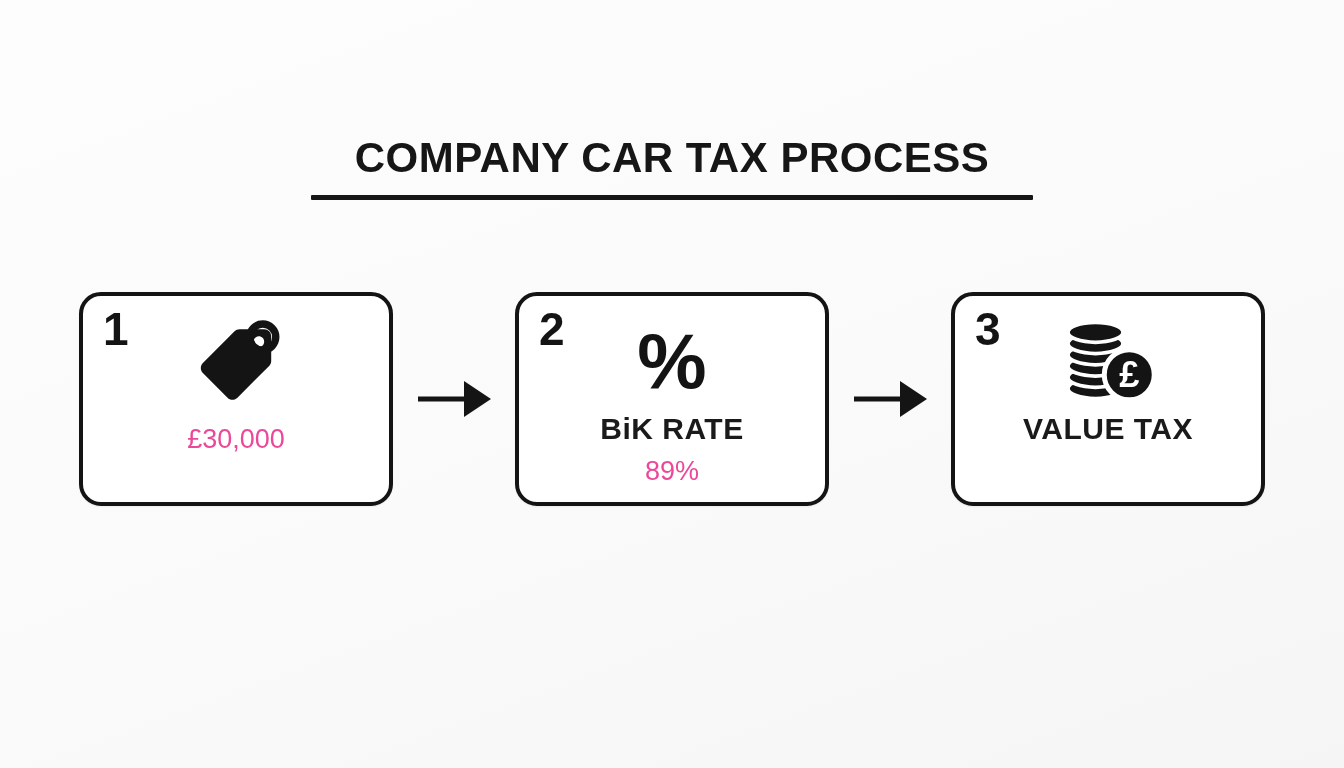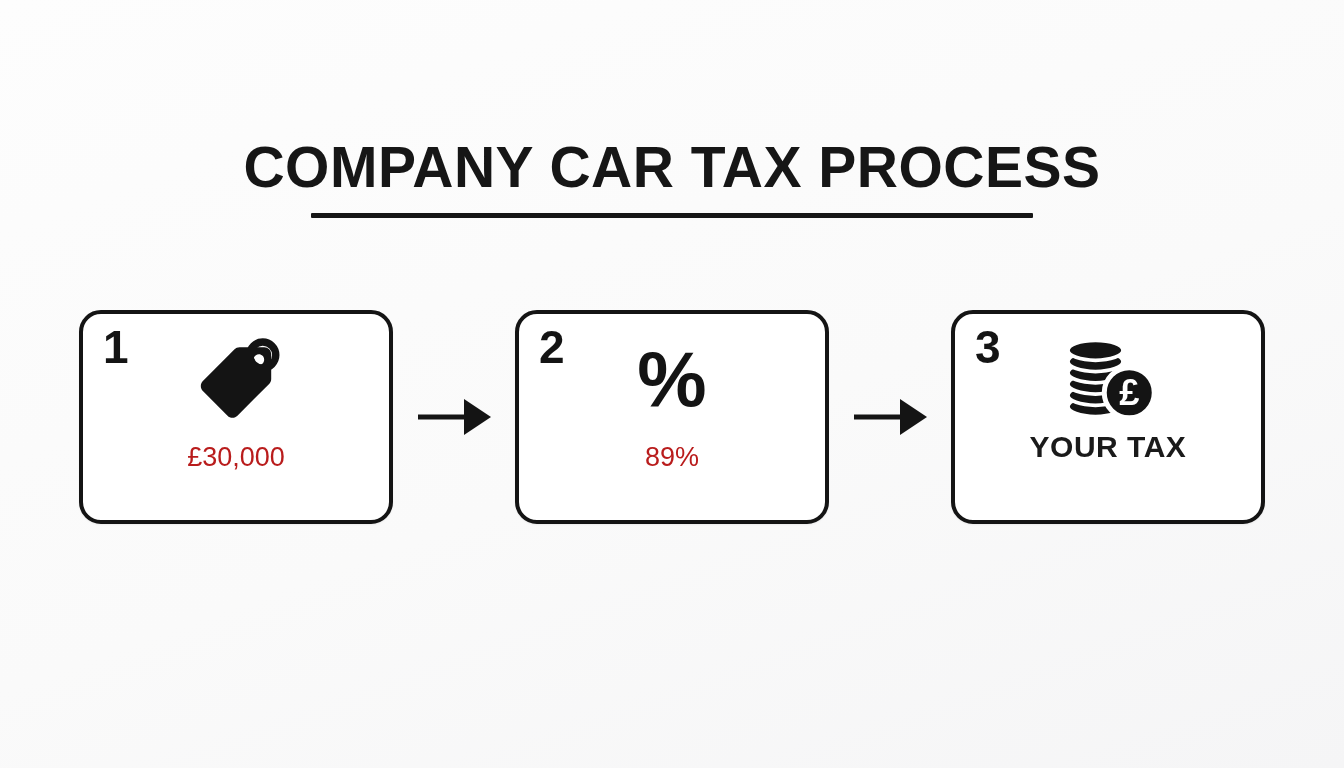--- a/index.html
+++ b/index.html
@@ -8,21 +8,21 @@
     font-family: "Liberation Sans", "DejaVu Sans", sans-serif;
     background: linear-gradient(160deg, #fdfdfd 0%, #fafafa 55%, #f5f5f6 100%);
     color: #141414;
   }
   .page { position: relative; width: 1344px; height: 768px; }
 
   
   .header { text-align: center; padding-top: 134px; }
   .title {
     display: inline-block;
-    font-size: 57px;
+    font-size: 42px;
     font-weight: 800;
     letter-spacing: 0.5px;
     color: #161616;
     white-space: nowrap;
   }
   .title-underline {
     width: 722px;
     height: 5px;
     background: #161616;
     margin: 13px auto 0;
@@ -74,21 +74,21 @@
     font-size: 30px;
     font-weight: 800;
     letter-spacing: 0.5px;
     color: #1a1a1a;
     line-height: 1;
     margin-top: 2px;
   }
   .card-value {
     font-size: 27px;
     font-weight: 400;
-    color: #b91c1c;
+    color: #ec4899;
     line-height: 1;
     margin-top: 14px;
   }
   .arrow-cell {
     width: 122px;
     display: flex;
     justify-content: center;
     align-items: center;
   }
 </style>
@@ -128,20 +128,21 @@
         <line x1="3" y1="22" x2="52" y2="22" stroke="#141414" stroke-width="5"></line>
         <polygon points="49,4 49,40 76,22" fill="#141414"></polygon>
       </svg>
     </div>
 
     <section class="card">
       <span class="step-num">2</span>
       <div class="icon-area">
         <span class="percent-glyph">%</span>
       </div>
+      <div class="card-label">BiK RATE</div>
       <div class="card-value">89%</div>
     </section>
 
     <div class="arrow-cell">
       <svg width="78" height="44" viewBox="0 0 78 44">
         <line x1="3" y1="22" x2="52" y2="22" stroke="#141414" stroke-width="5"></line>
         <polygon points="49,4 49,40 76,22" fill="#141414"></polygon>
       </svg>
     </div>
 
@@ -156,17 +157,17 @@
             <ellipse cx="30" cy="38" rx="22" ry="8" fill="#141414" stroke="#ffffff" stroke-width="3"></ellipse>
             <ellipse cx="30" cy="29" rx="22" ry="8" fill="#141414" stroke="#ffffff" stroke-width="3"></ellipse>
             <ellipse cx="30" cy="20" rx="22" ry="8" fill="#141414" stroke="#ffffff" stroke-width="3"></ellipse>
             <ellipse cx="30" cy="11" rx="22" ry="8" fill="#141414" stroke="#ffffff" stroke-width="3"></ellipse>
           </g>
 
           <circle cx="57" cy="45" r="20" fill="#141414" stroke="#ffffff" stroke-width="4"></circle>
           <text x="57" y="55" text-anchor="middle" font-size="29" font-weight="bold" font-family="Liberation Sans, DejaVu Sans, sans-serif" fill="#ffffff">£</text>
         </svg>
       </div>
-      <div class="card-label">YOUR TAX</div>
+      <div class="card-label">VALUE TAX</div>
     </section>
 
   </div>
 </div>
 
 </body></html>

